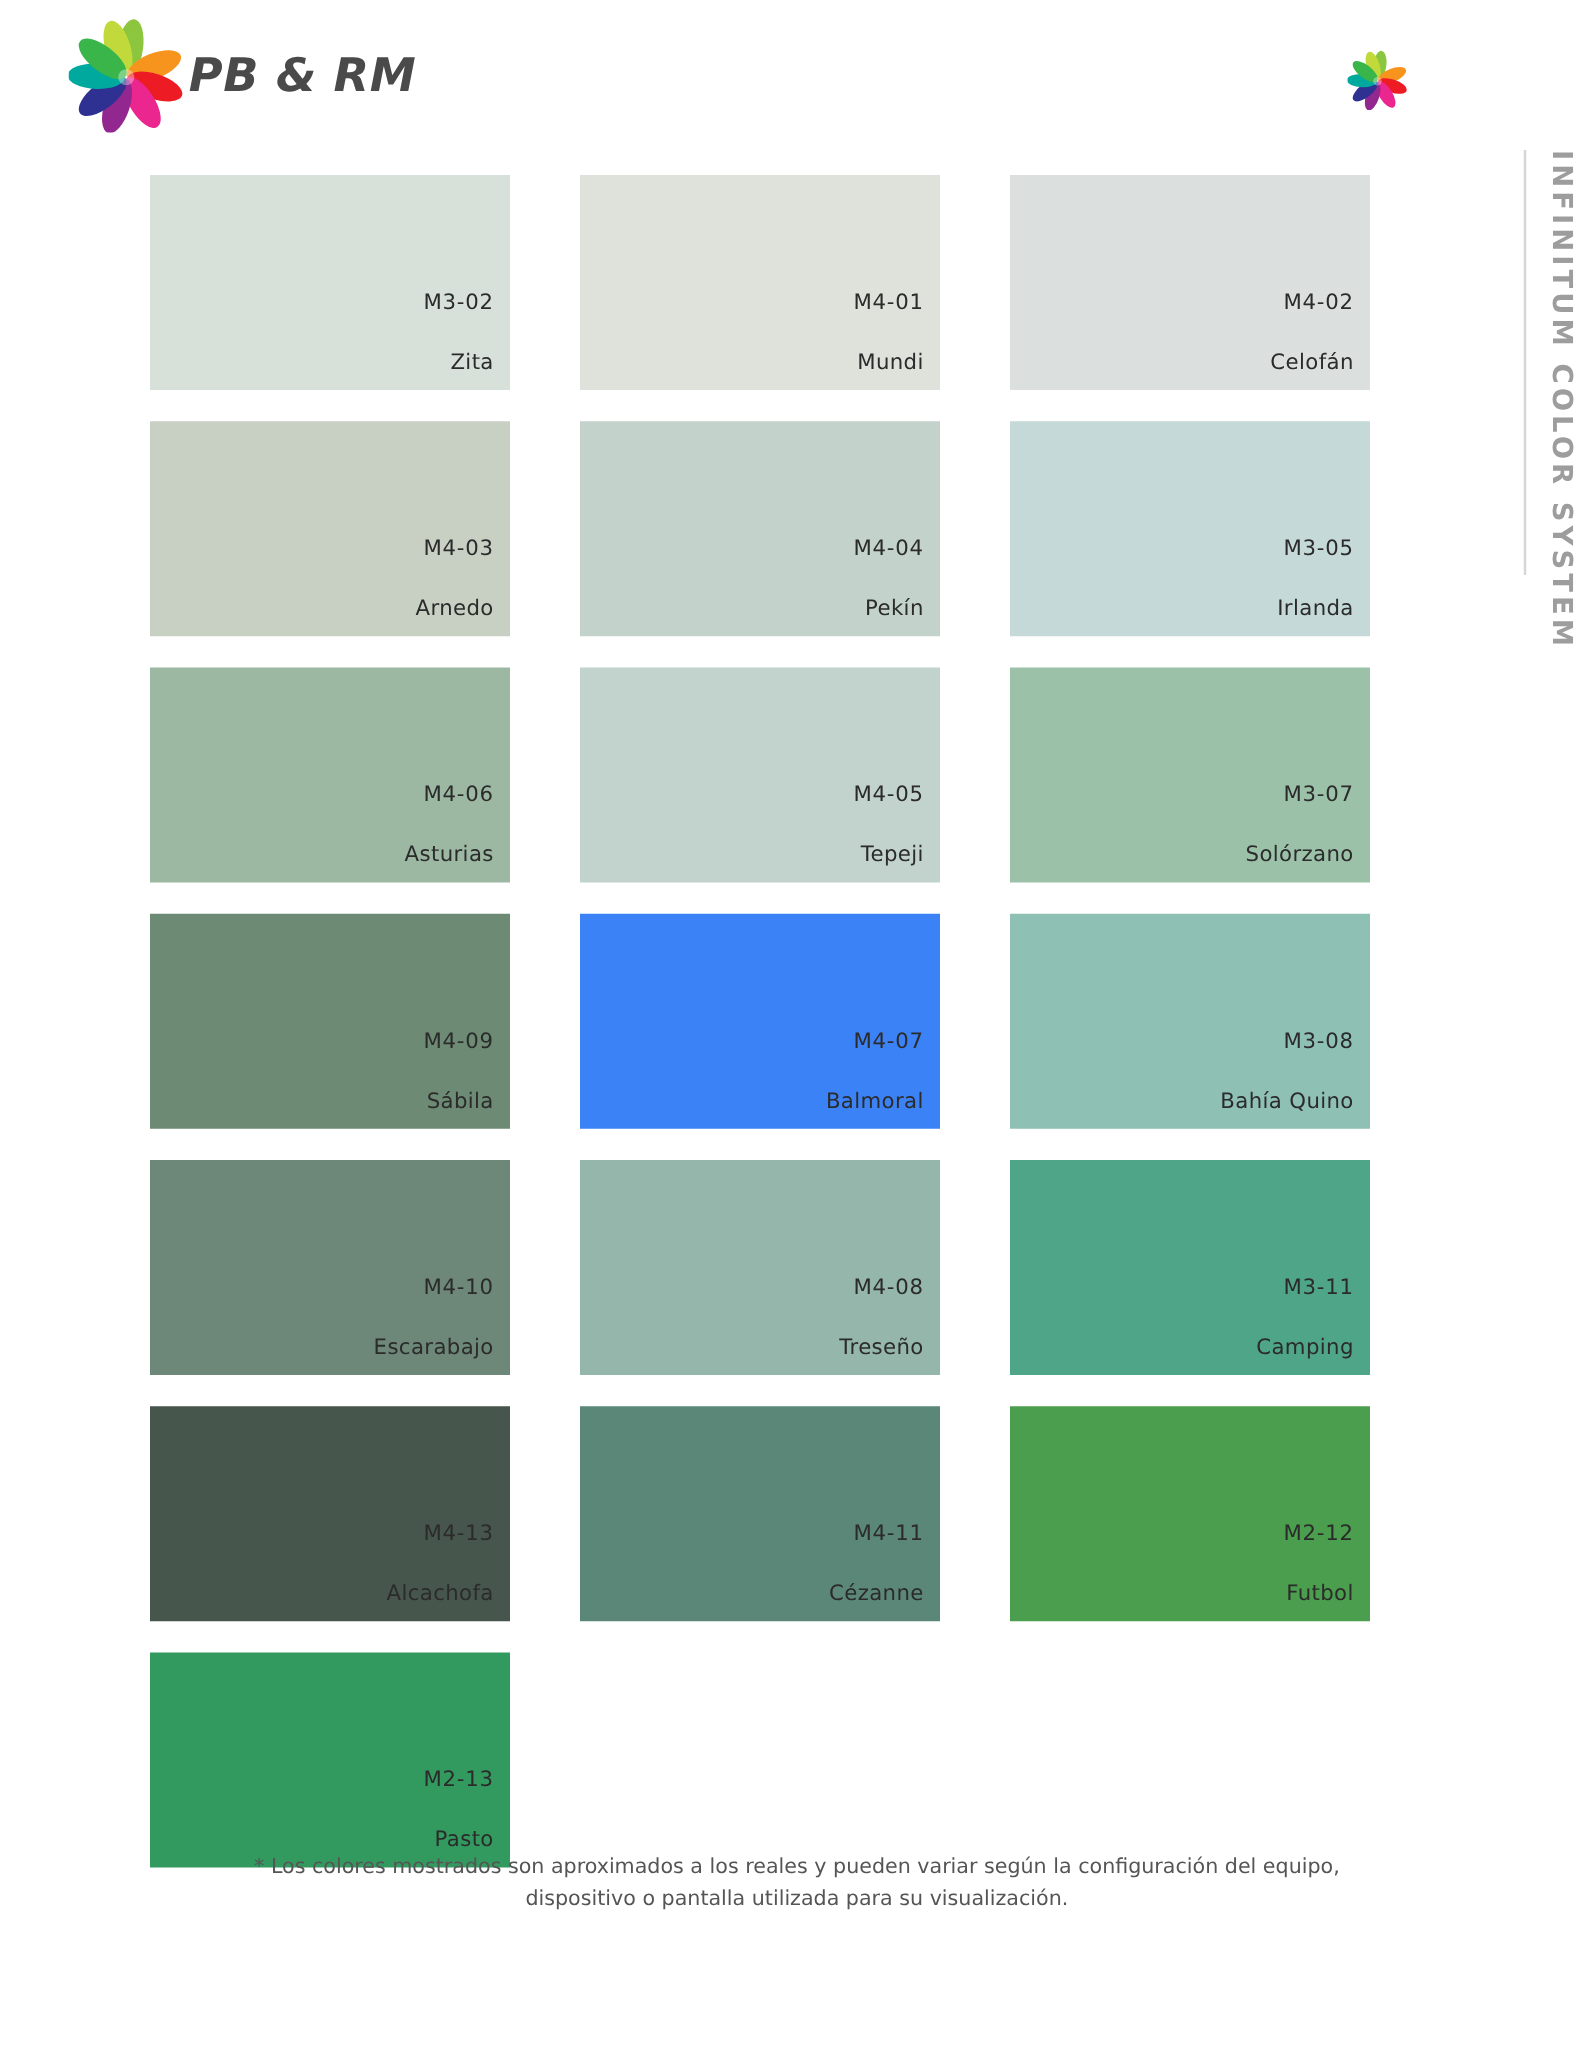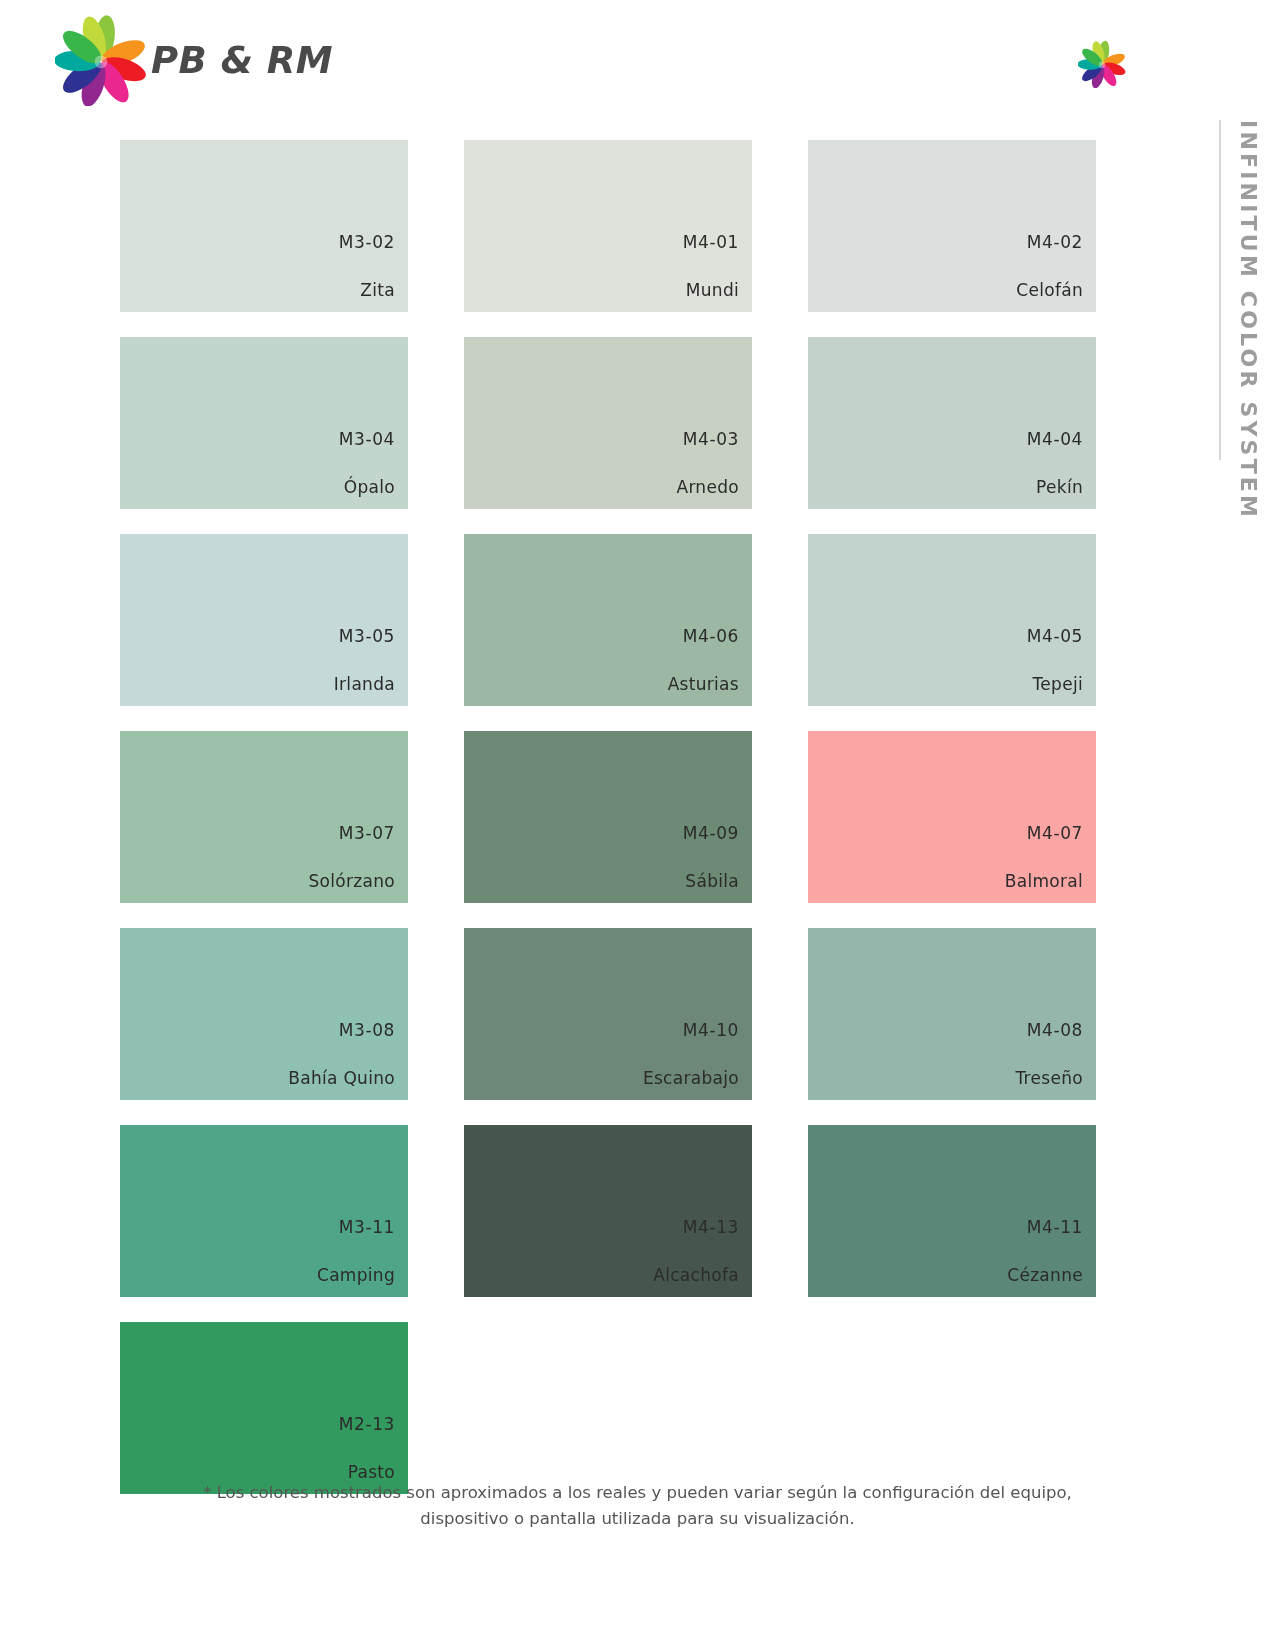--- a/index.html
+++ b/index.html
@@ -188,24 +188,20 @@
       <div class="name">Zita</div>
     </div>
     <div class="swatch" style="background: rgb(223, 226, 219);">
       <div class="code">M4-01</div>
       <div class="name">Mundi</div>
     </div>
     <div class="swatch" style="background: rgb(219, 223, 221);">
       <div class="code">M4-02</div>
       <div class="name">Celofán</div>
     </div>
-    <div class="swatch" style="background: rgb(195, 214, 204);">
-      <div class="code">M3-04</div>
-      <div class="name">Ópalo</div>
-    </div>
     <div class="swatch" style="background: rgb(200, 208, 196);">
       <div class="code">M4-03</div>
       <div class="name">Arnedo</div>
     </div>
     <div class="swatch" style="background: rgb(195, 210, 203);">
       <div class="code">M4-04</div>
       <div class="name">Pekín</div>
     </div>
     <div class="swatch" style="background: rgb(197, 217, 216); justify-content: flex-end;">
       <div class="code">M3-05</div>
@@ -220,21 +216,21 @@
       <div class="name">Tepeji</div>
     </div>
     <div class="swatch" style="background: rgb(155, 193, 169);">
       <div class="code">M3-07</div>
       <div class="name">Solórzano</div>
     </div>
     <div class="swatch" style="background: rgb(108, 138, 116);">
       <div class="code">M4-09</div>
       <div class="name">Sábila</div>
     </div>
-    <div class="swatch" style="background: #fca5a5;">
+    <div class="swatch" style="background: #3b82f6;">
       <div class="code">M4-07</div>
       <div class="name">Balmoral</div>
     </div>
     <div class="swatch" style="background: rgb(143, 192, 180);">
       <div class="code">M3-08</div>
       <div class="name">Bahía Quino</div>
     </div>
     <div class="swatch" style="background: rgb(109, 136, 121);">
       <div class="code">M4-10</div>
       <div class="name">Escarabajo</div>
@@ -247,20 +243,24 @@
       <div class="code">M3-11</div>
       <div class="name">Camping</div>
     </div>
     <div class="swatch" style="background: rgb(71, 86, 76);">
       <div class="code">M4-13</div>
       <div class="name">Alcachofa</div>
     </div>
     <div class="swatch" style="background: rgb(91, 135, 120);">
       <div class="code">M4-11</div>
       <div class="name">Cézanne</div>
+    </div>
+    <div class="swatch" style="background: rgb(74, 158, 78);">
+      <div class="code">M2-12</div>
+      <div class="name">Futbol</div>
     </div>
     <div class="swatch" style="background: rgb(51, 154, 95);">
       <div class="code">M2-13</div>
       <div class="name">Pasto</div>
     </div>
   </div>
 
 <div id="footer-note">
   <span class="line">*  Los colores mostrados son aproximados a los reales y pueden variar según la configuración del equipo,</span>
   <span class="line">dispositivo o pantalla utilizada para su visualización.</span>

